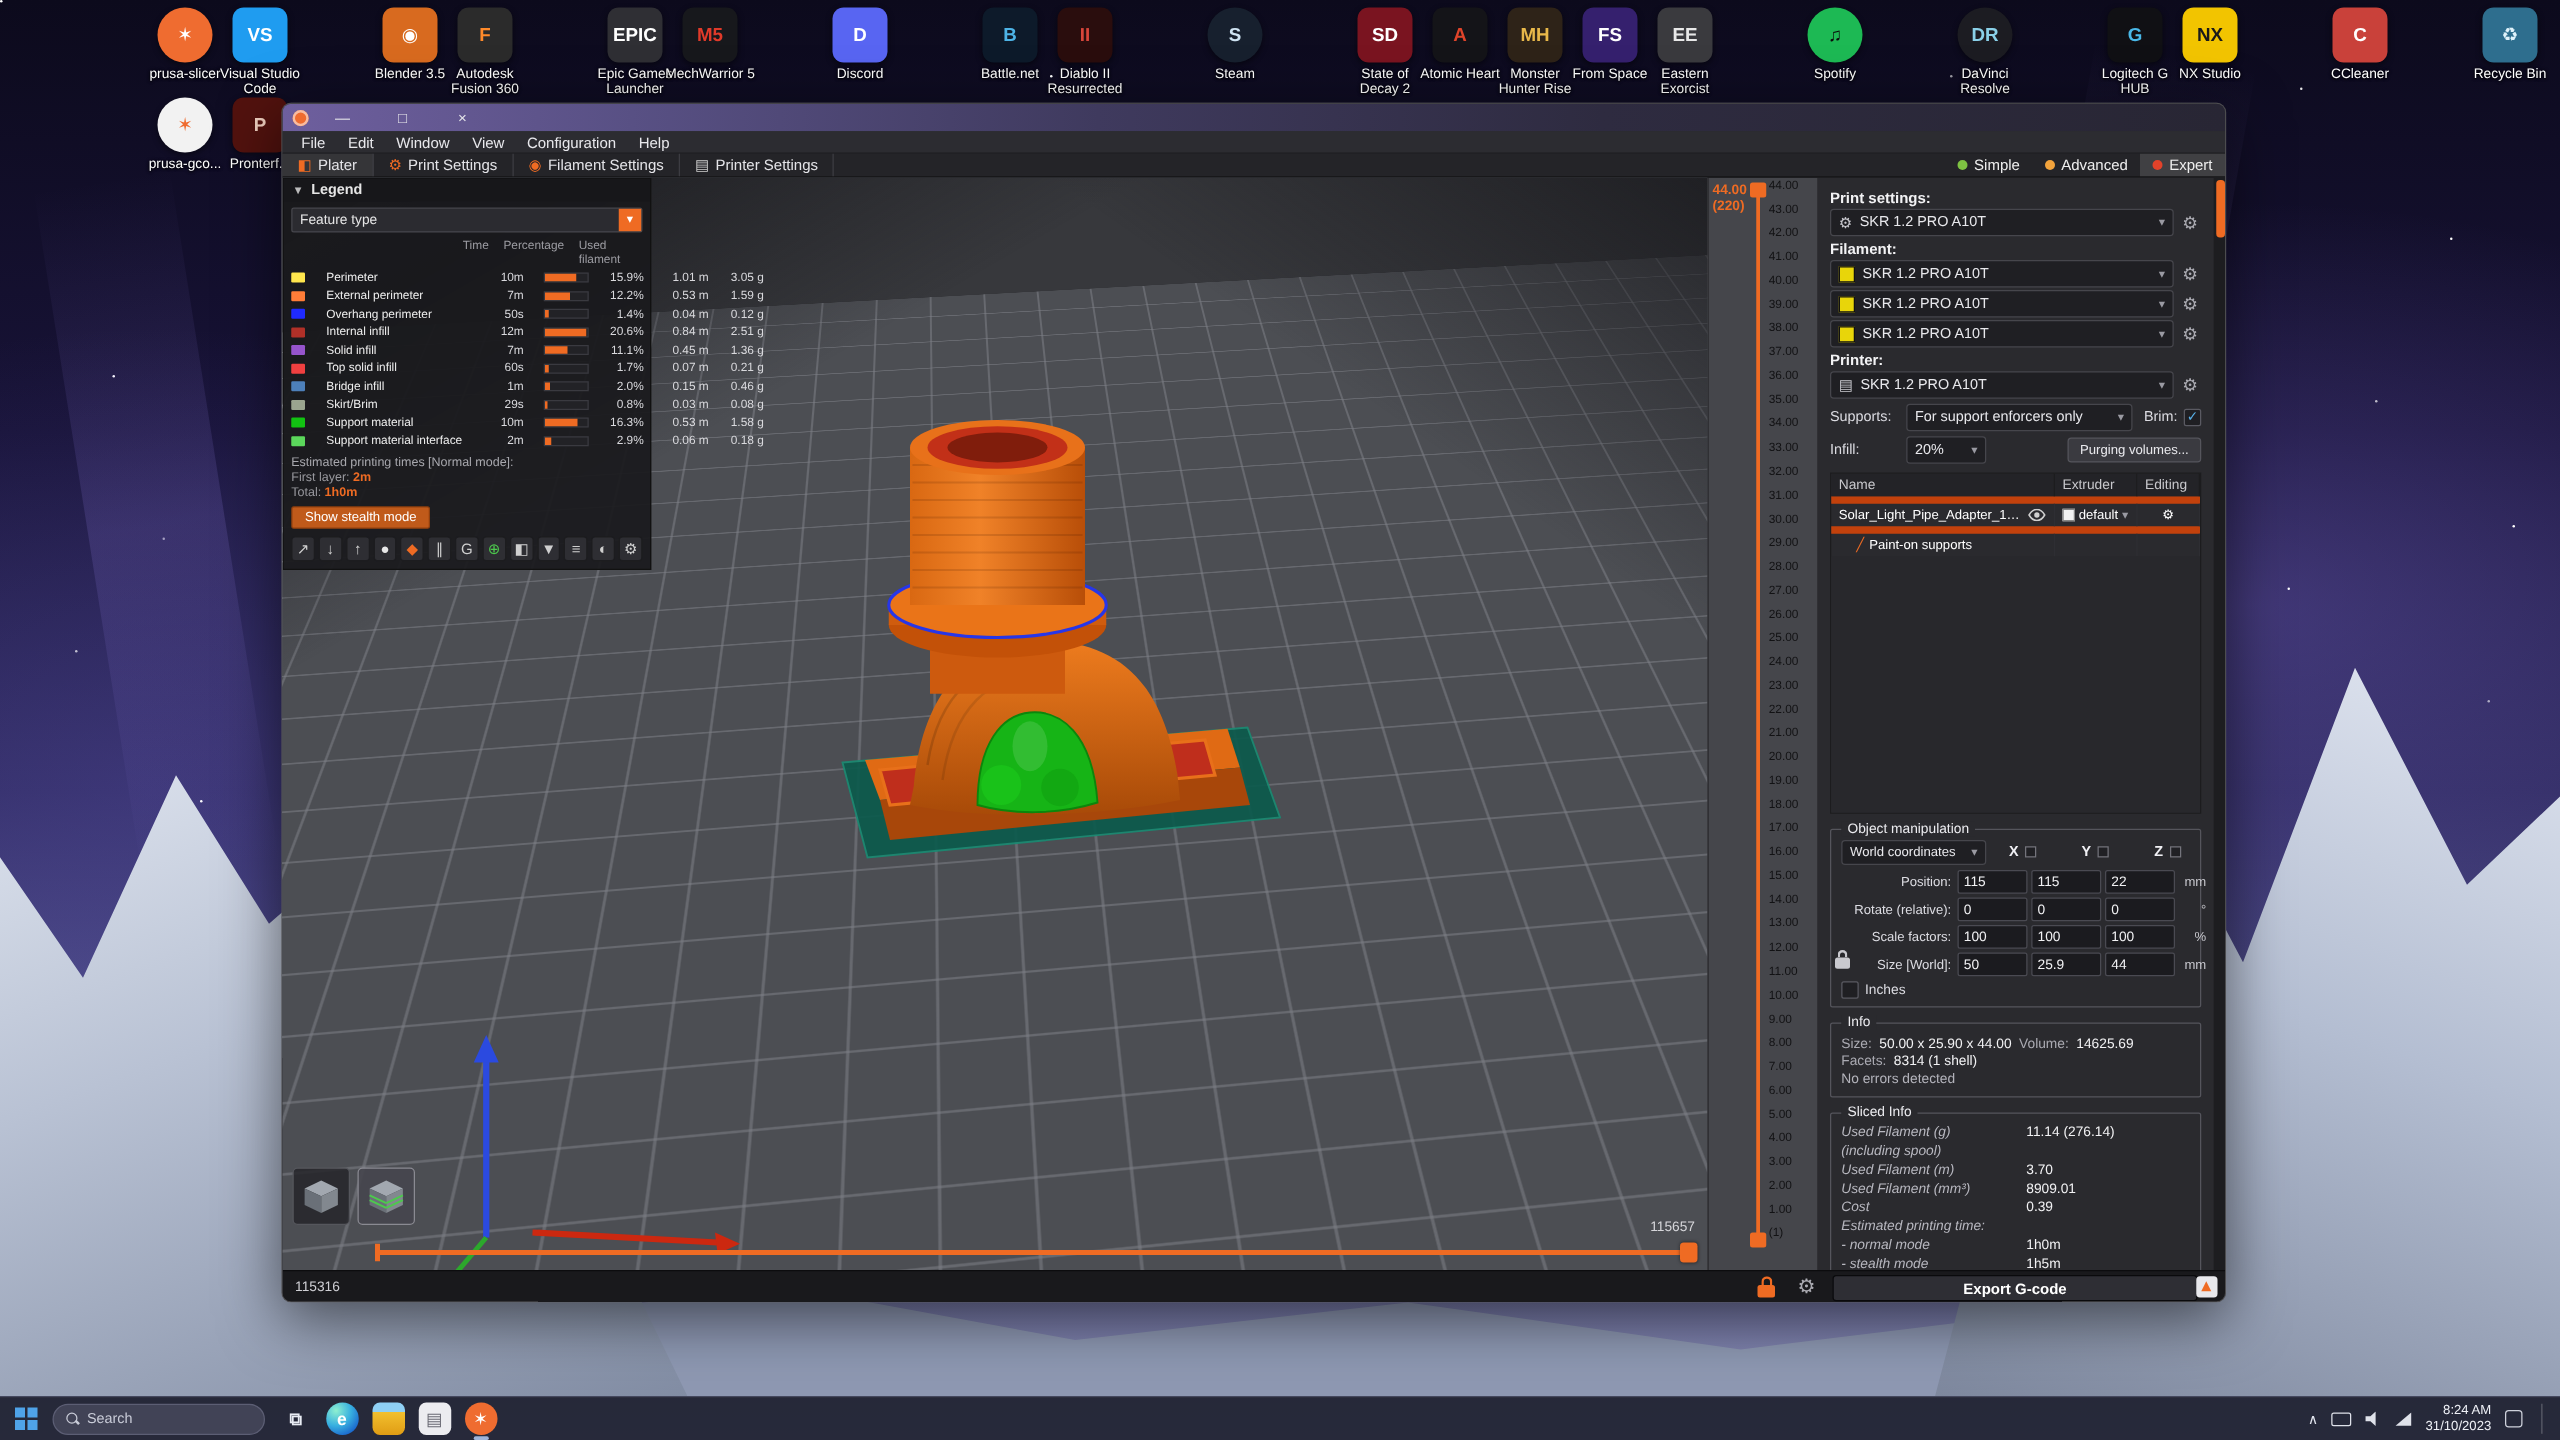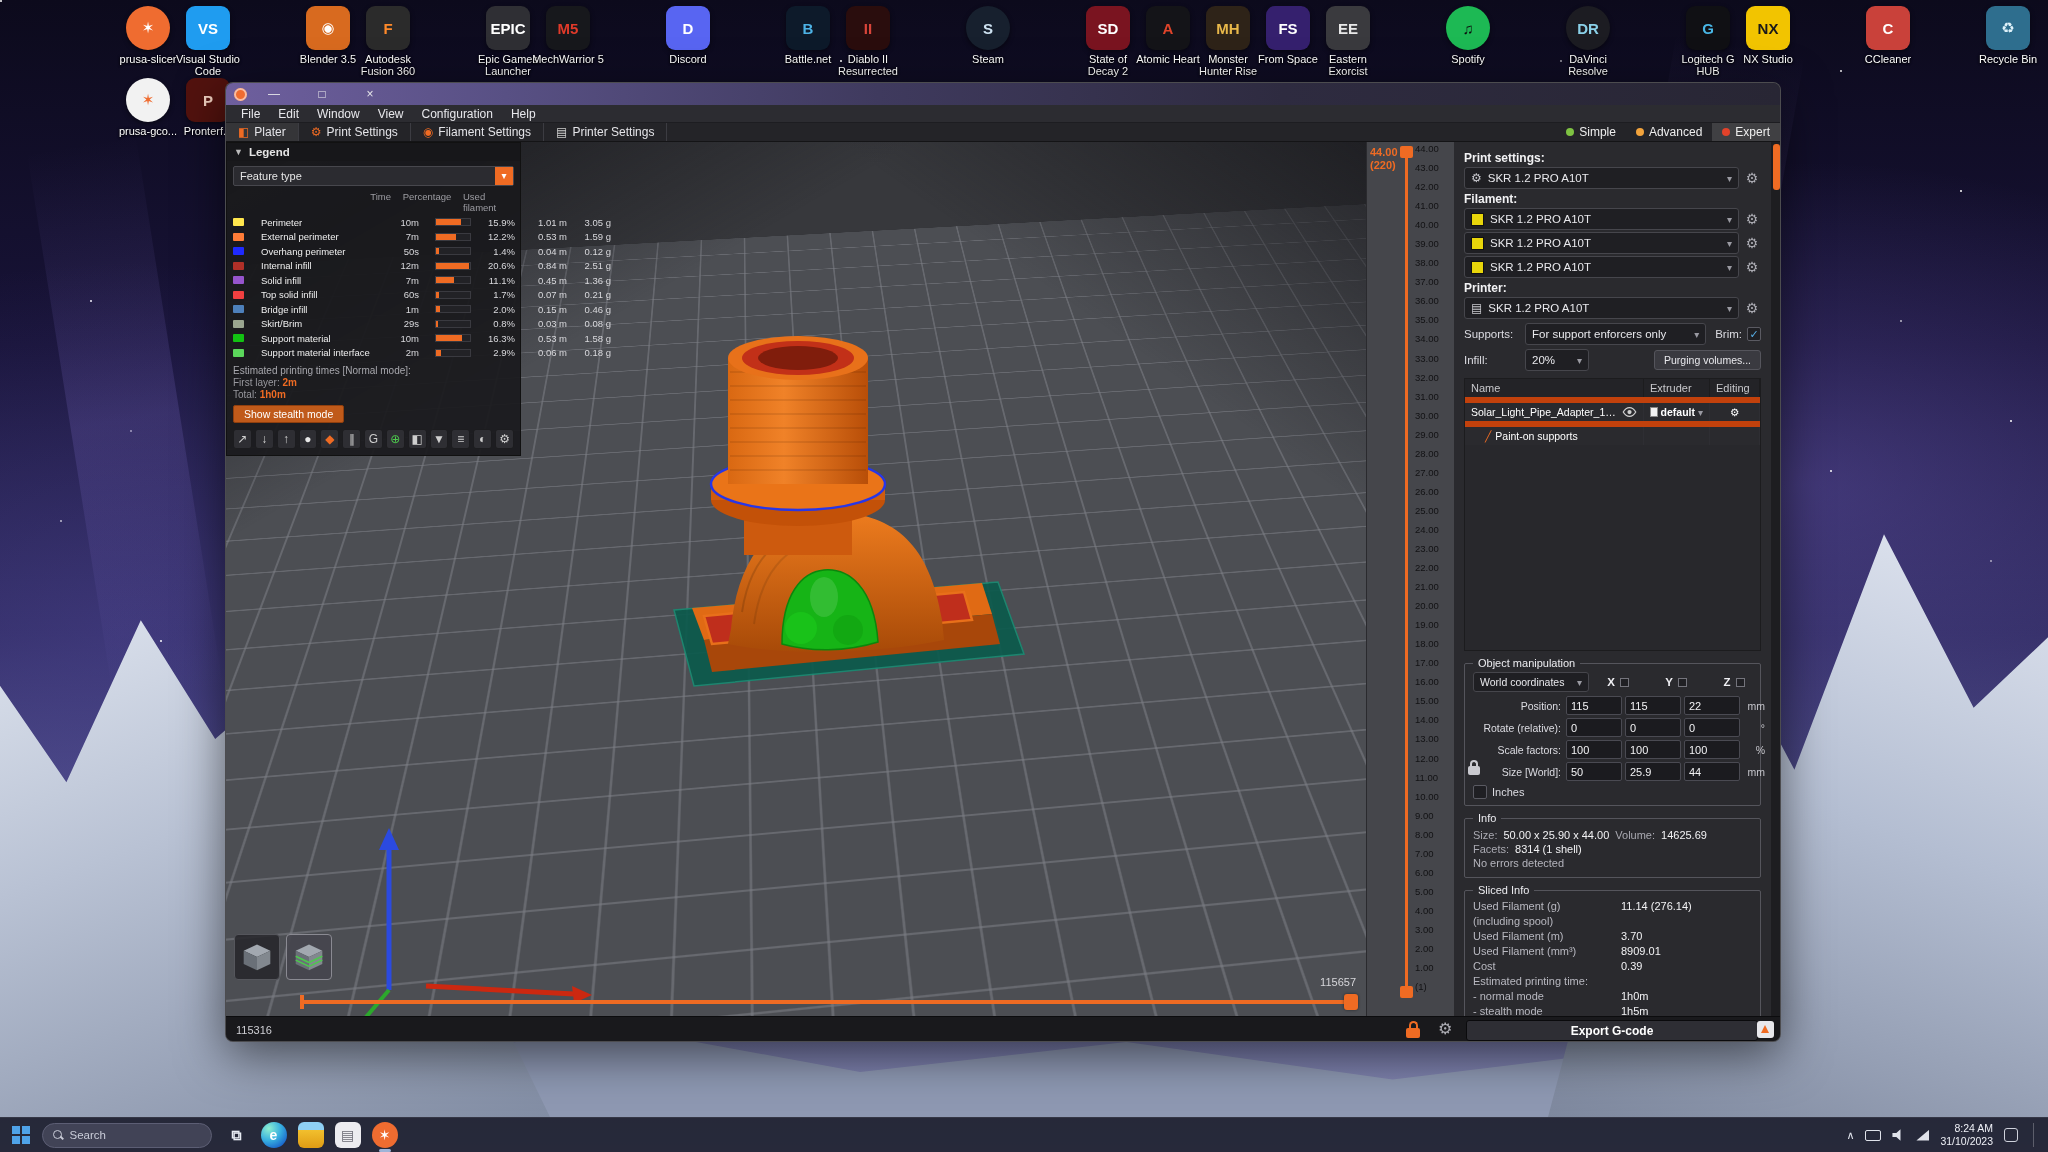--- a/index.html
+++ b/index.html
@@ -157,21 +157,21 @@
   .purge-btn { margin-left:auto; height:20px; padding:0 9px; background:#3a3a40; border:1px solid #55555c;
     border-radius:3px; color:#e8e8ec; font-size:10.5px; cursor:pointer; }
 
   .obj-table { margin-top:7px; border:1px solid #1c1c1e; }
   .ot-head, .ot-row { display:grid; grid-template-columns:1fr 66px 50px; }
   .ot-head span { background:#232327; font-size:11px; color:#c8c8cc; padding:3px 6px; border-right:1px solid #1c1c1e; }
   .ot-row { border-top:6px solid #c2410c; }
   .ot-row > span { padding:3px 6px; font-size:10.5px; color:#fff; border-right:1px solid #2e2e33; overflow:hidden; }
   .ot-name { display:flex; align-items:center; gap:4px; white-space:nowrap; }
   .ot-name .nm { flex:1; overflow:hidden; text-overflow:ellipsis; }
-  .ot-ext { display:flex; align-items:center; gap:3px;font-weight:bold; }
+  .ot-ext { display:flex; align-items:center; gap:3px; }
   .sw { width:10px; height:10px; background:#f2f2f2; border:1px solid #888; display:inline-block; }
   .ot-edit { text-align:center; color:#b9b9bf; }
   .ot-row.child .ot-name { padding-left:20px; }
   .brush { color:#ef6b23; font-weight:bold; }
   .ot-empty { height:205px; background:#28282c; }
 
   .group { position:relative; border:1px solid #55555c; border-radius:2px; margin-top:12px; padding:8px 8px 6px; }
   .g-title { position:absolute; top:-7px; left:8px; background:#2a2a2e; padding:0 5px; font-size:11px; color:#ececf0; }
   .m-head { display:grid; grid-template-columns:116px 58px 58px 58px; align-items:center; margin-bottom:4px; }
   .combo.coord { flex:none; height:20px; font-size:10.5px; }
@@ -187,21 +187,21 @@
   .m-lock .sh { display:block; width:8px; height:6px; border:2px solid #c9c9cf; border-bottom:none;
     border-radius:5px 5px 0 0; margin:0 auto; }
   .m-lock .bd { display:block; width:12px; height:9px; background:#c9c9cf; border-radius:2px; }
   .m-inches { font-size:11px; color:#dcdce2; margin-left:5px; }
   .inches-row { display:flex; align-items:center; margin-top:4px; }
 
   .i-row { display:flex; gap:6px; font-size:11px; margin:2px 0; }
   .i-l { color:#aaaab2; } .i-v { color:#f2f2f4; }
   .i-muted { color:#b4b4bc; }
   .s-row { display:grid; grid-template-columns:148px 1fr; font-size:11px; line-height:15px; }
-  .s-l { color:#b8b8c0; } .s-v { color:#f2f2f4; }
+  .s-l { color:#b8b8c0;font-style:italic; } .s-v { color:#f2f2f4; }
 
   .panel-scroll { position:absolute; left:1545px; top:0; width:11px; height:874px; background:#1d1d20; }
   .panel-scroll .thumb { position:absolute; left:2px; top:2px; width:7px; height:46px; background:#ef6b23; border-radius:3px; }
 
   
   .bottombar { position:absolute; left:0; top:874px; width:1556px; height:27px; background:#19191c;
     border-top:1px solid #0c0c0e; }
   .hs-pos { position:absolute; left:10px; top:7px; font-size:11px; color:#cfcfd4; }
   .lock { position:absolute; left:1180px; top:4px; cursor:pointer; }
   .lock .sh { display:block; width:9px; height:7px; border:2px solid #ef6b23; border-bottom:none;

